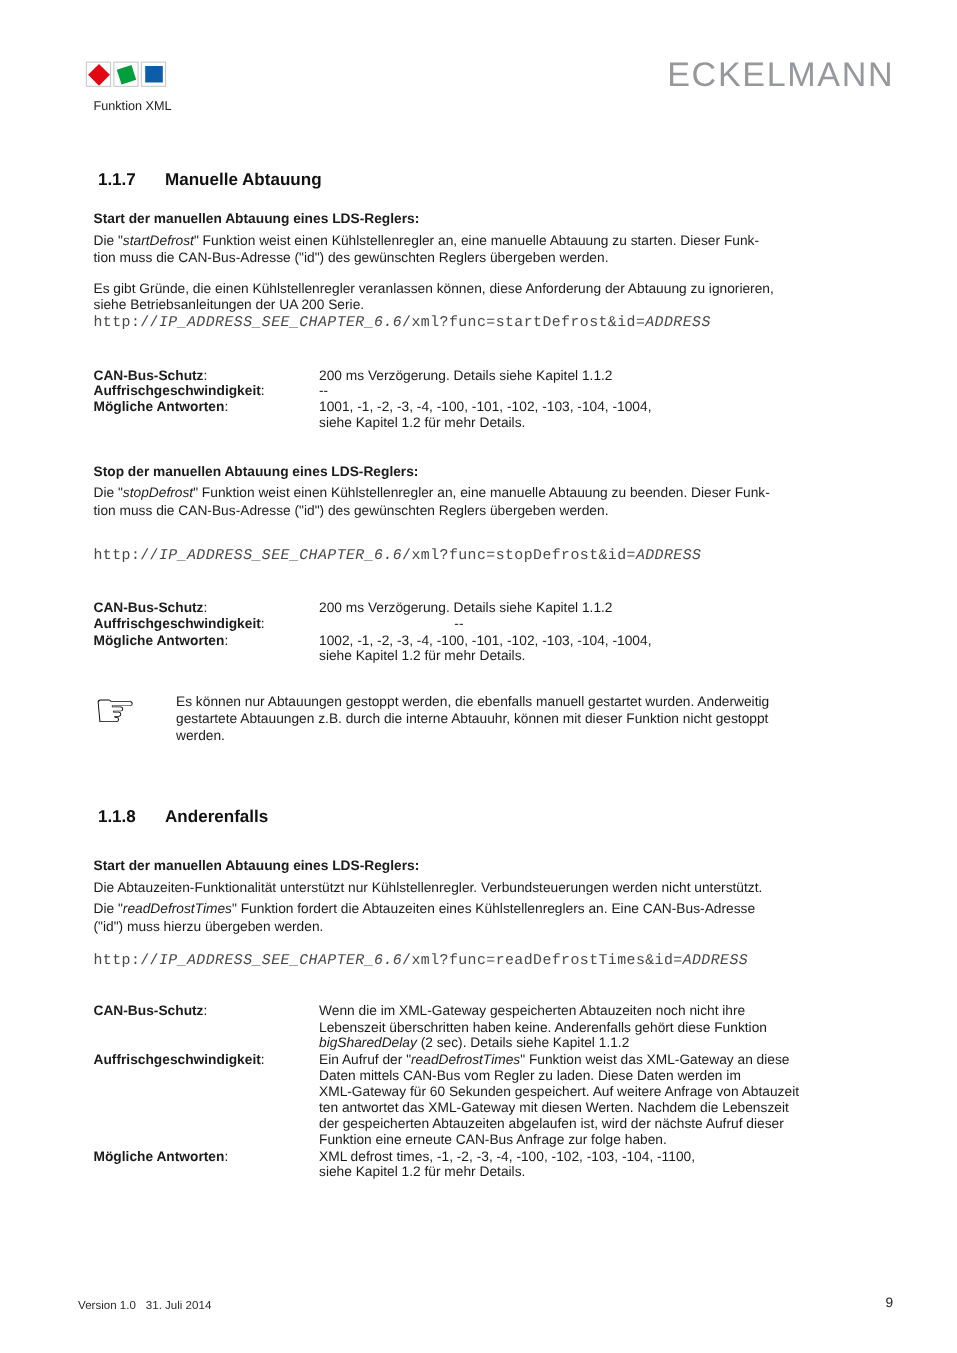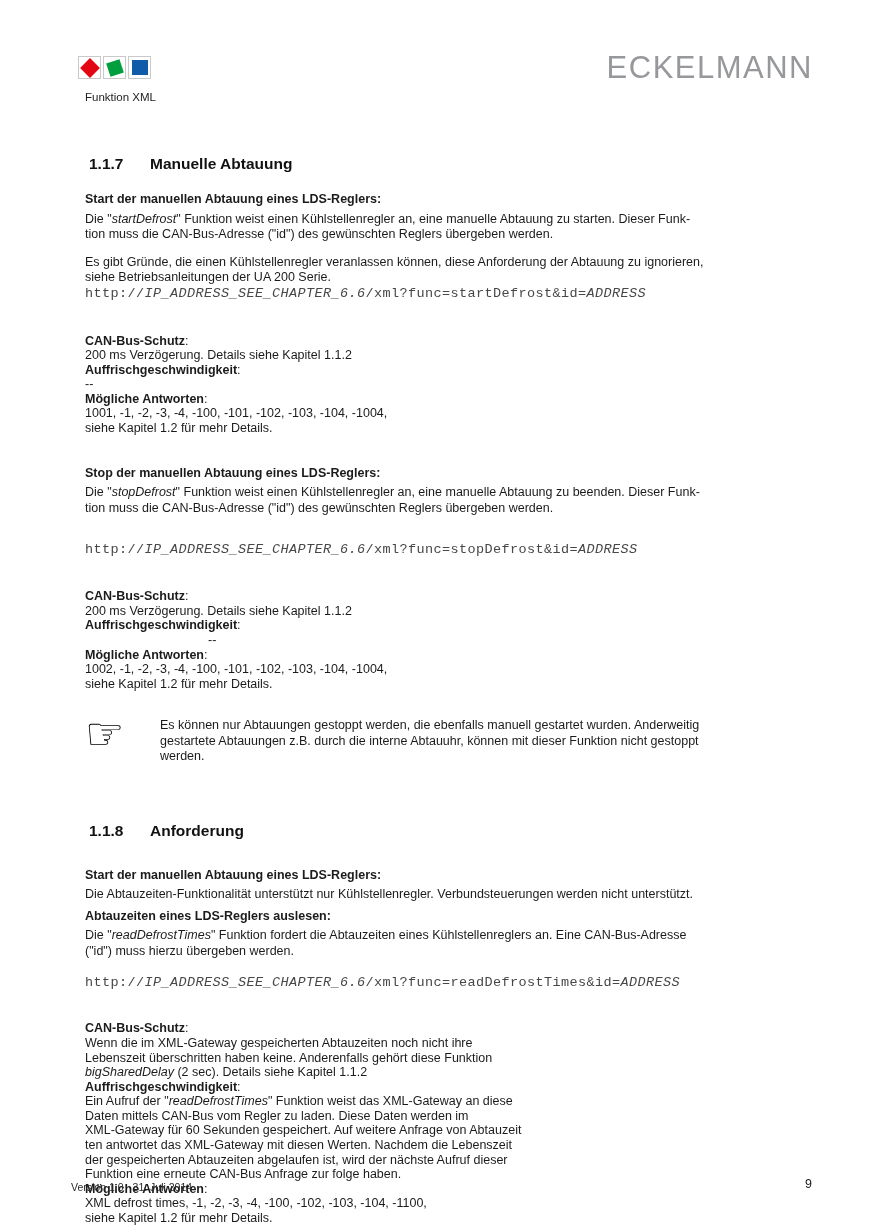--- a/index.html
+++ b/index.html
@@ -22,21 +22,21 @@
   .content{position:absolute;left:85px;top:150px;width:732px;}
   .sec{display:flex;font-size:15.5px;font-weight:bold;line-height:20px;margin:4px;color:#111;}
   .sec-num{width:61px;flex:none;}
   .bh{font-weight:bold;font-size:12.5px;line-height:15.5px;}
   .p{font-size:12.5px;line-height:15.5px;}
   .ln{display:block;}
   .it{font-style:italic;}
   .url{font-family:"Liberation Mono","DejaVu Sans Mono",monospace;font-size:13.5px;
        line-height:16px;color:#474747;letter-spacing:.4px;white-space:nowrap;}
   .tbl{font-size:12.5px;line-height:14.6px;}
-  .trow{display:flex;flex-direction:column;}
+  .trow{display:flex;}
   .tlabel{width:205px;flex:none;font-weight:bold;}
   .tlabel .colon{font-weight:normal;}
   .tvalue{flex:1;}
   .indent{padding-left:123px;}
   .note{display:flex;margin-top:27px;}
   .note-icon{width:75px;flex:none;font-family:"DejaVu Sans",sans-serif;font-size:44px;
              line-height:40px;color:#000;margin-top:-4px;}
   .note-text{font-size:12.5px;line-height:15.5px;}
 
   
@@ -143,27 +143,26 @@
       <div class="note-icon">☞</div>
       <div class="note-text">
         <span class="ln">Es können nur Abtauungen gestoppt werden, die ebenfalls manuell gestartet wurden. Anderweitig</span>
         <span class="ln">gestartete Abtauungen z.B. durch die interne Abtauuhr, können mit dieser Funktion nicht gestoppt</span>
         <span class="ln">werden.</span>
       </div>
     </div>
 
     <div class="sec mt56">
       <span class="sec-num">1.1.8</span>
-      <span>Anforderung</span>
+      <span>Anderenfalls</span>
     </div>
 
     <div class="bh mt27">Start der manuellen Abtauung eines LDS-Reglers:</div>
     <div class="p mt4">Die Abtauzeiten-Funktionalität unterstützt nur Kühlstellenregler. Verbundsteuerungen werden nicht unterstützt.</div>
 
-    <div class="bh mt6">Abtauzeiten eines LDS-Reglers auslesen:</div>
     <div class="p mt4">
       <span class="ln"><span>Die "</span><span class="it">readDefrostTimes</span><span>" Funktion fordert die Abtauzeiten eines Kühlstellenreglers an. Eine CAN-Bus-Adresse</span></span>
       <span class="ln">("id") muss hierzu übergeben werden.</span>
     </div>
 
     <div class="url mt16">
       <span>http://</span><span class="it">IP_ADDRESS_SEE_CHAPTER_6.6</span><span>/xml?func=readDefrostTimes&amp;id=</span><span class="it">ADDRESS</span>
     </div>
 
     <div class="tbl mt30">

